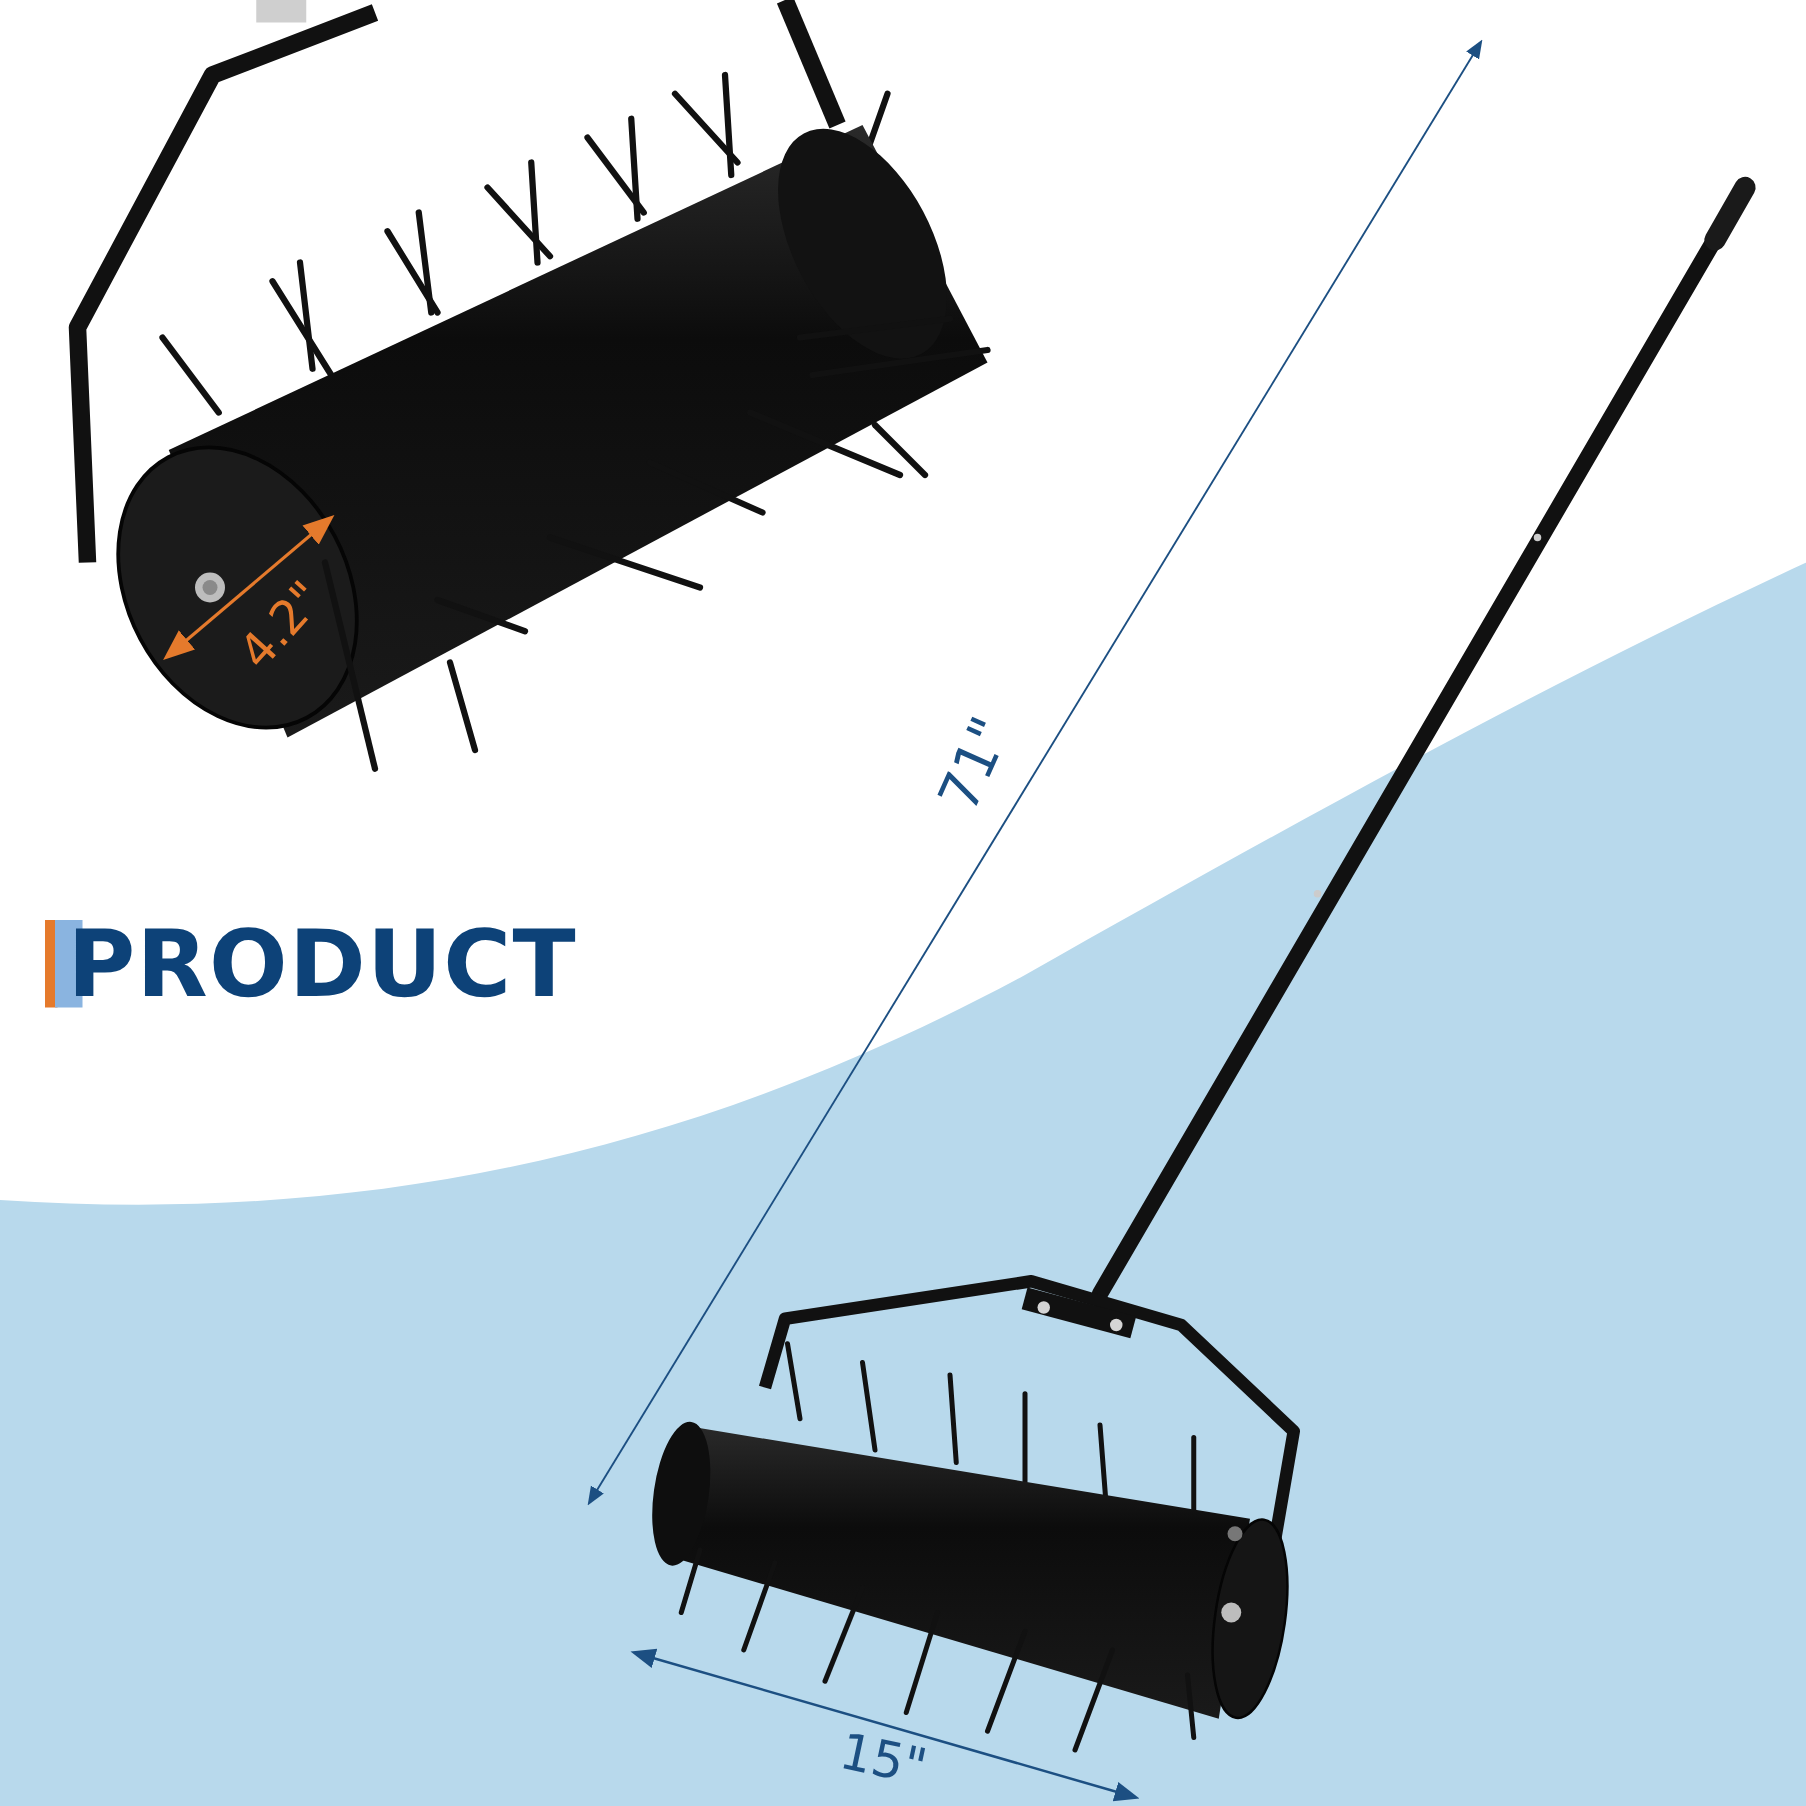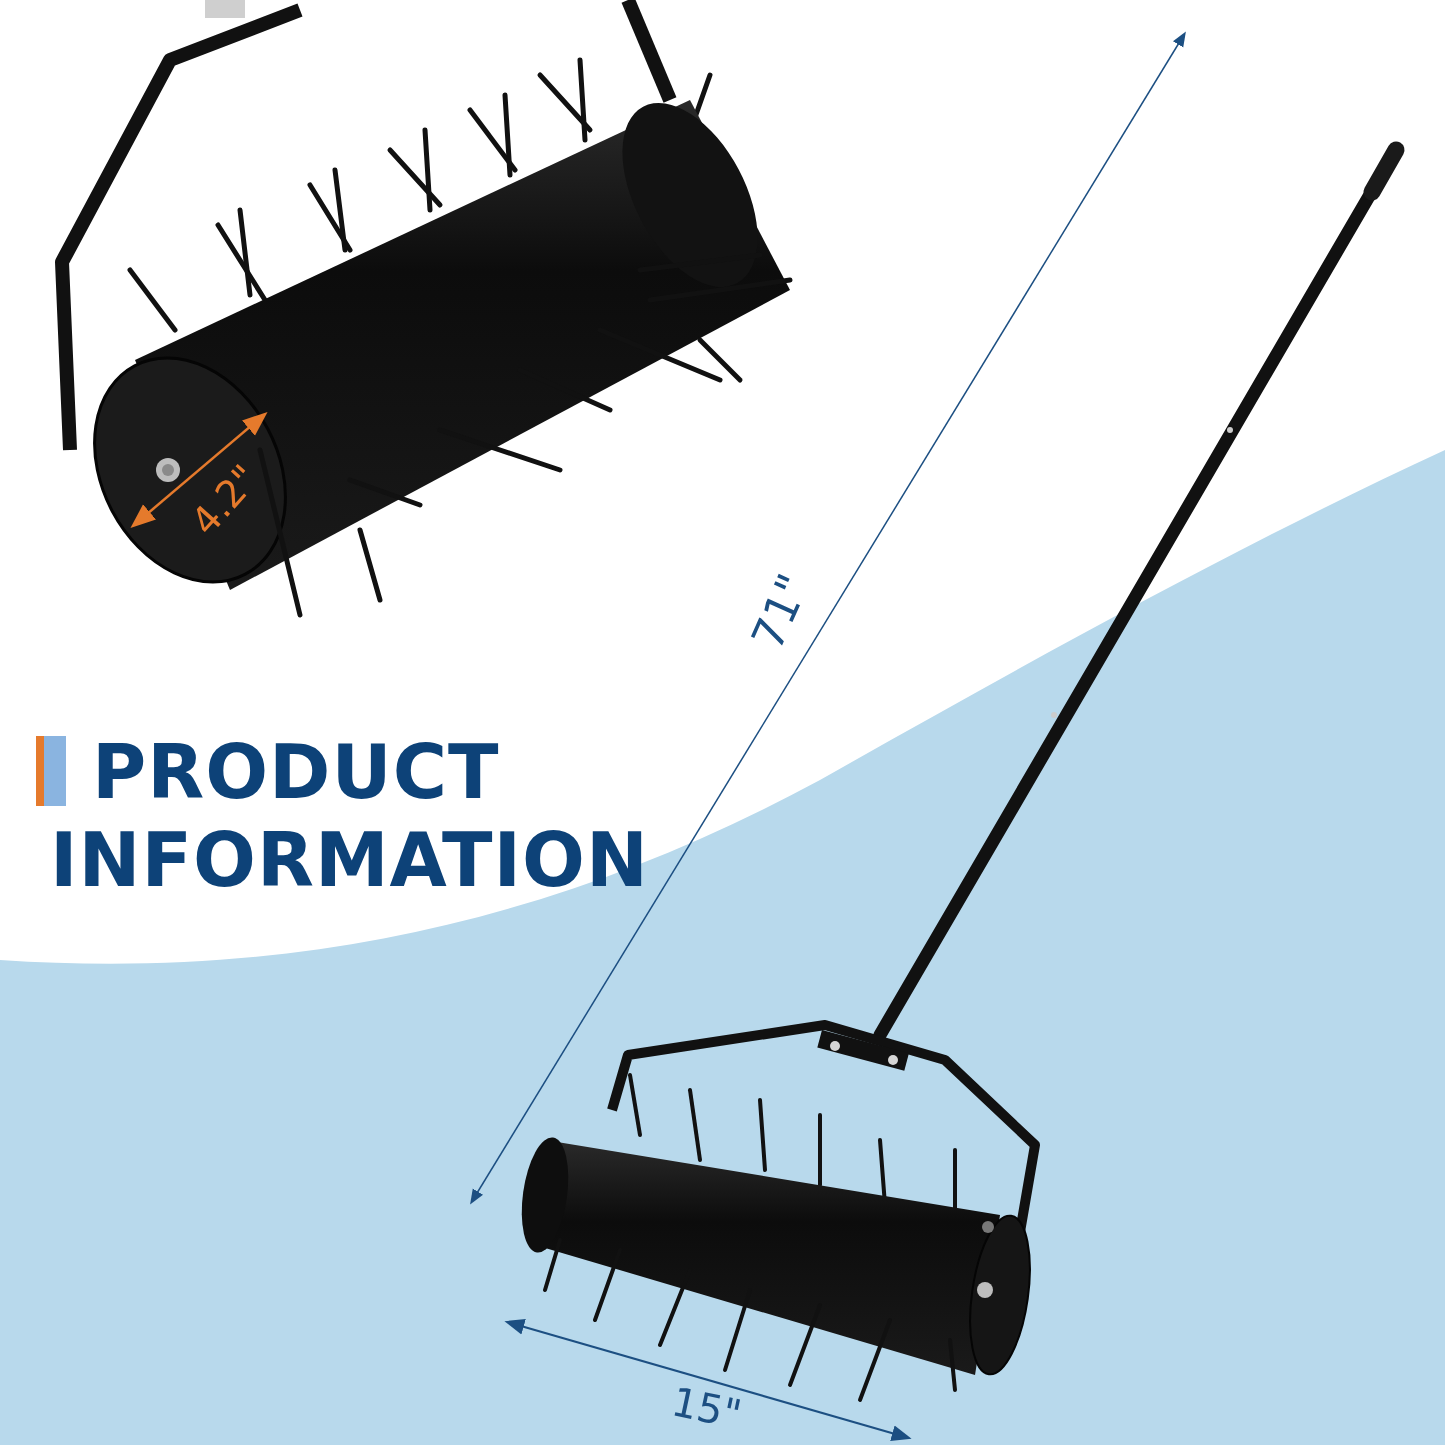--- a/index.html
+++ b/index.html
@@ -22,21 +22,21 @@
   .title-line {
     position: relative;
     font-family: "DejaVu Sans", "Liberation Sans", sans-serif;
     font-weight: bold;
     color: #0d4278;
     font-size: 74px;
     letter-spacing: 1px;
     line-height: 88px;
     white-space: nowrap;
   }
-  .title-line.l1 { padding-left: 28px; margin-left: 28px; }
+  .title-line.l1 { padding-left: 18px; }
   .title-line.l2 { padding-left: 14px; }
   .dim-label {
     position: absolute;
     font-family: "DejaVu Sans", "Liberation Sans", sans-serif;
     font-weight: normal;
     white-space: nowrap;
   }
   .dim-height { left: 742px; top: 586px; font-size: 44px; color: #1c4f82; transform: rotate(-66deg); transform-origin: center; }
   .dim-length { left: 672px; top: 1385px; font-size: 40px; color: #1c4f82; transform: rotate(12deg); transform-origin: center; }
   .dim-diameter { left: 186px; top: 478px; font-size: 38px; color: #e57a2c; transform: rotate(-48deg); transform-origin: center; }
@@ -151,20 +151,19 @@
 
     <line x1="514" y1="1324" x2="902" y2="1436" stroke="#1c4f82" stroke-width="2" marker-start="url(#arrowBlue)" marker-end="url(#arrowBlue)"></line>
   </svg>
 
   <div class="title-block">
     <div class="title-accent">
       <div class="accent-orange"></div>
       <div class="accent-blue"></div>
     </div>
     <div class="title-line l1">PRODUCT</div>
-    <div class="title-line l2">INFORMATION</div>
   </div>
 
   <div class="dim-label dim-height">71"</div>
   <div class="dim-label dim-length">15"</div>
   <div class="dim-label dim-diameter">4.2"</div>
 
 </div>
 
 </body></html>

